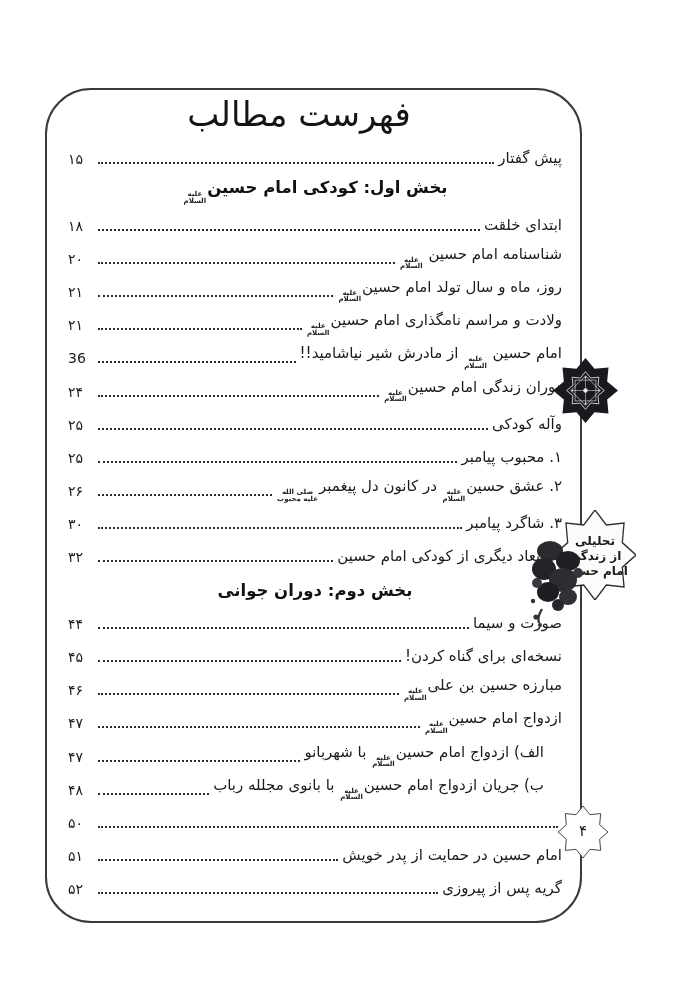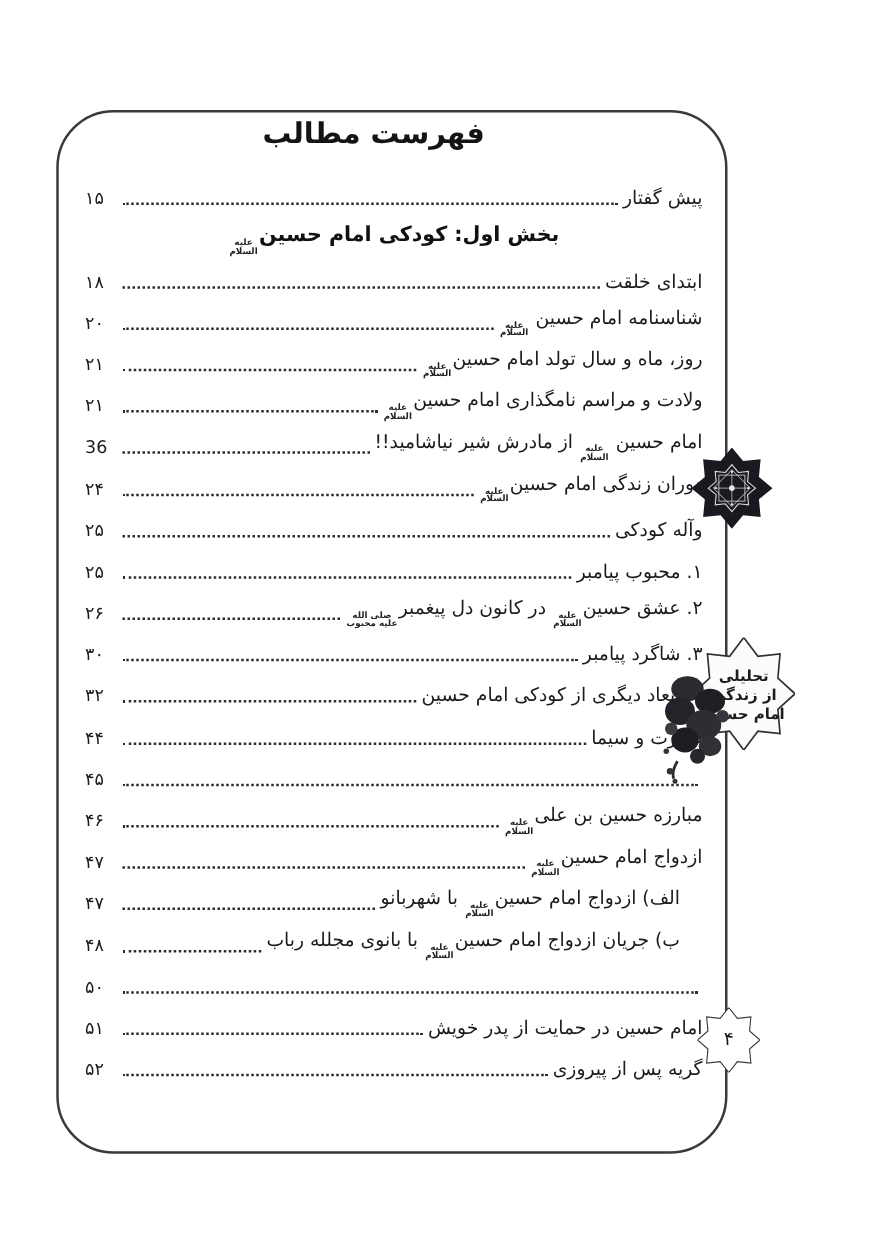--- a/index.html
+++ b/index.html
@@ -15,21 +15,21 @@
     border:2px solid #3a3a3c;border-radius:46px;
     box-sizing:border-box;background:transparent;z-index:1;
   }
   
   .toc{
     position:absolute;left:68px;top:94px;width:494px;z-index:2;
     direction:rtl;
   }
   .page-title{
     position:absolute;left:-24px;top:0;width:510px;text-align:center;
-    font-size:23px;font-weight:bold;color:#141416;letter-spacing:0;
+    font-size:34px;font-weight:normal;color:#141416;letter-spacing:0;
   }
   .rows{position:absolute;top:46px;left:0;width:494px;}
   .row{
     display:flex;align-items:flex-end;height:33.2px;box-sizing:border-box;
     padding-bottom:6px;direction:rtl;
   }
   .row.indent{padding-right:18px;}
   .row .t{
     font-size:15px;white-space:nowrap;color:#1b1b1d;flex:0 0 auto;
   }
@@ -156,26 +156,30 @@
       <div class="row">
     <span class="t">۳. شاگرد پیامبر</span>
     <span class="leader"></span>
     <span class="n">۳۰</span>
   </div>
       <div class="row">
     <span class="t">۴. ابعاد دیگری از کودکی امام حسین</span>
     <span class="leader"></span>
     <span class="n">۳۲</span>
   </div>
+      <div class="row section">
+        <span class="t">بخش دوم: دوران جوانی</span>
+      </div>
       <div class="row">
     <span class="t">صورت و سیما</span>
     <span class="leader"></span>
     <span class="n">۴۴</span>
   </div>
       <div class="row">
+    <span class="t">نسخه‌ای برای گناه کردن!</span>
     <span class="leader"></span>
     <span class="n">۴۵</span>
   </div>
       <div class="row">
     <span class="t">مبارزه حسین بن علی<span class="hon">
             <span>عليه</span>
             <span>السلام</span>
           </span></span>
     <span class="leader"></span>
     <span class="n">۴۶</span>

